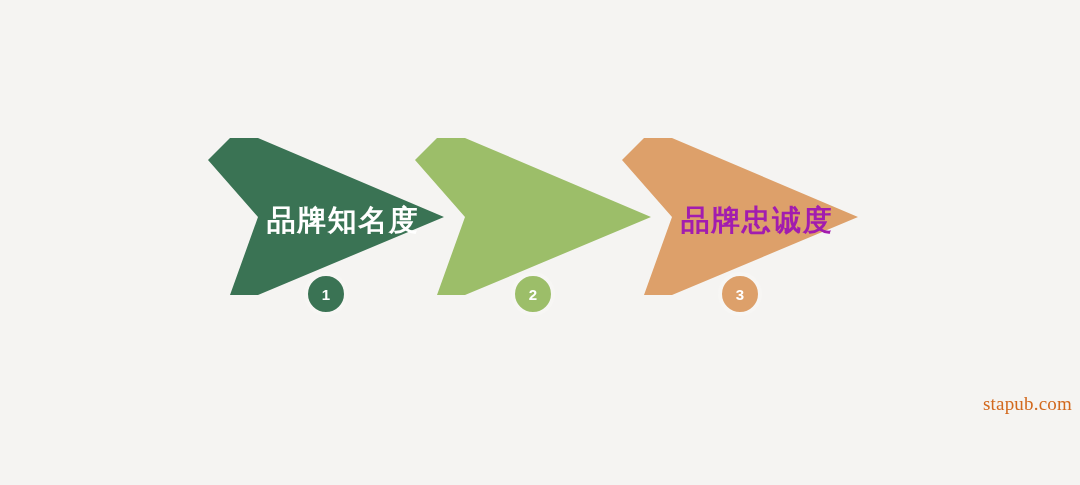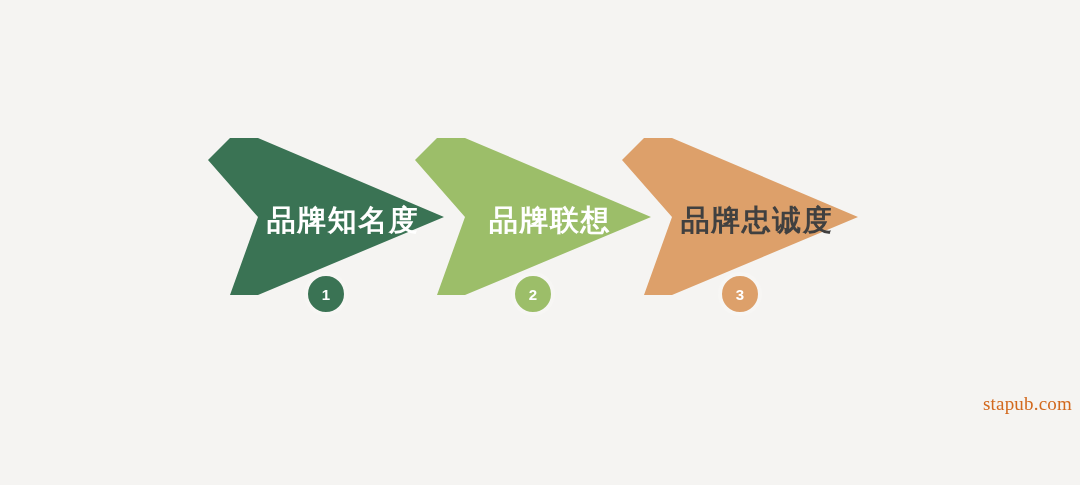--- a/index.html
+++ b/index.html
@@ -119,33 +119,32 @@
         <span class="step-badge-number">1</span>
       </div>
     </div>
 
     <div class="chevron-step">
       <div class="chevron-shape-wrap">
         <svg class="chevron-svg" id="svg-step-1" viewBox="0 0 1080 485" preserveAspectRatio="none" xmlns="http://www.w3.org/2000/svg">
           <polygon id="poly-step-1" points="437,138 465,138 651,217 465,295 437,295 465,217 415,160" fill="#9cbe69"></polygon>
         </svg>
       </div>
-      <div class="chevron-label" id="label-step-1" style="left: 550px; top: 220px; color: rgb(255, 255, 255);">品牌联想</div>
       <div class="step-badge" id="badge-step-1" style="left: 533px; top: 294px; background: rgb(156, 190, 105); border-color: rgb(247, 246, 244);">
         <span class="step-badge-number">2</span>
       </div>
     </div>
 
     <div class="chevron-step">
       <div class="chevron-shape-wrap">
         <svg class="chevron-svg" id="svg-step-2" viewBox="0 0 1080 485" preserveAspectRatio="none" xmlns="http://www.w3.org/2000/svg">
           <polygon id="poly-step-2" points="644,138 672,138 858,217 672,295 644,295 672,217 622,160" fill="#dda06a"></polygon>
         </svg>
       </div>
-      <div class="chevron-label" id="label-step-2" style="left: 757px; top: 220px; color: #404040;">品牌忠诚度</div>
+      <div class="chevron-label" id="label-step-2" style="left: 757px; top: 220px; color: #a21caf;">品牌忠诚度</div>
       <div class="step-badge" id="badge-step-2" style="left: 740px; top: 294px; background: rgb(221, 160, 106); border-color: rgb(247, 246, 244);">
         <span class="step-badge-number">3</span>
       </div>
     </div>
 
   </div>
 
   <div id="watermark" style="color: rgb(210, 105, 30);">stapub.com</div>
 
 </div>

